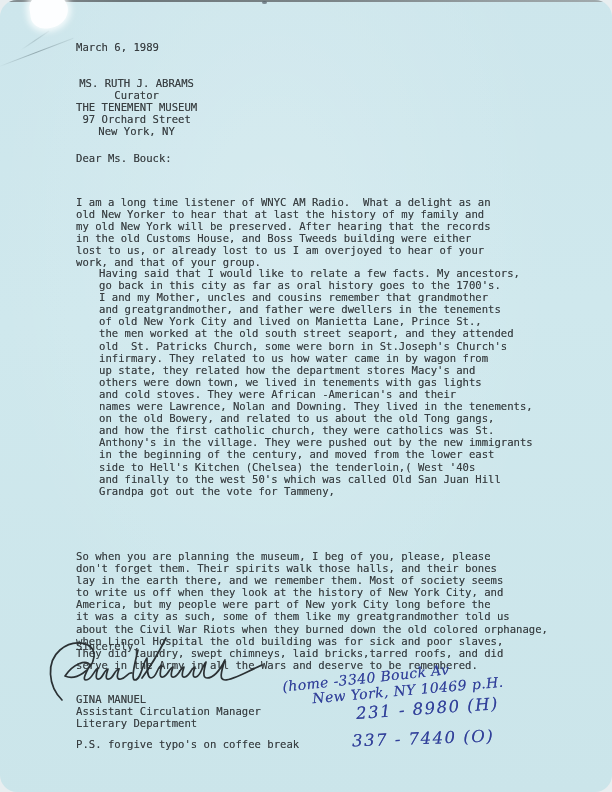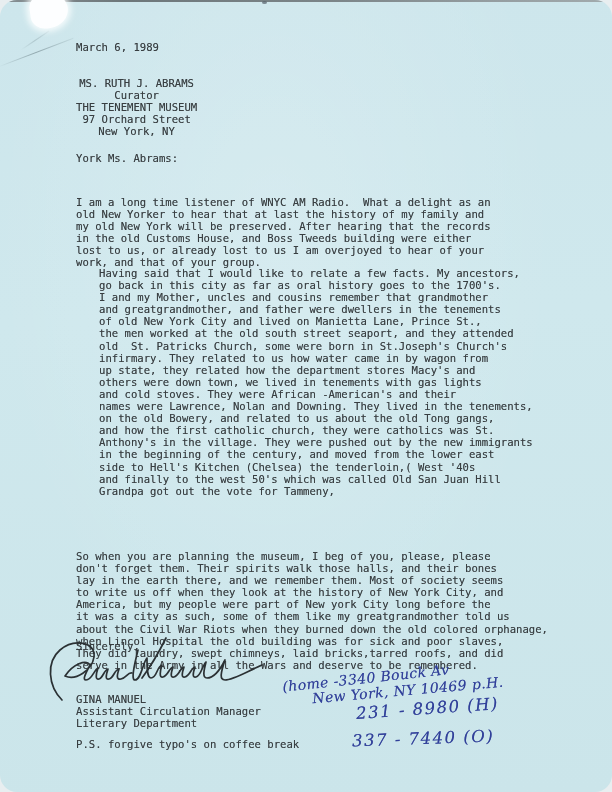--- a/index.html
+++ b/index.html
@@ -85,21 +85,21 @@
   <div class="speck"></div>
 
   <div class="typed date">March 6, 1989</div>
 
   <div class="typed recipient">MS. RUTH J. ABRAMS
 Curator
 THE TENEMENT MUSEUM
 97 Orchard Street
 New York, NY</div>
 
-  <div class="typed salutation">York Ms. Abrams:</div>
+  <div class="typed salutation">Dear Ms. Bouck:</div>
 
   <div class="typed p1">I am a long time listener of WNYC AM Radio.  What a delight as an
 old New Yorker to hear that at last the history of my family and
 my old New York will be preserved. After hearing that the records
 in the old Customs House, and Boss Tweeds building were either
 lost to us, or already lost to us I am overjoyed to hear of your
 work, and that of your group.</div>
 
   <div class="typed p2">Having said that I would like to relate a few facts. My ancestors,
 go back in this city as far as oral history goes to the 1700's.

